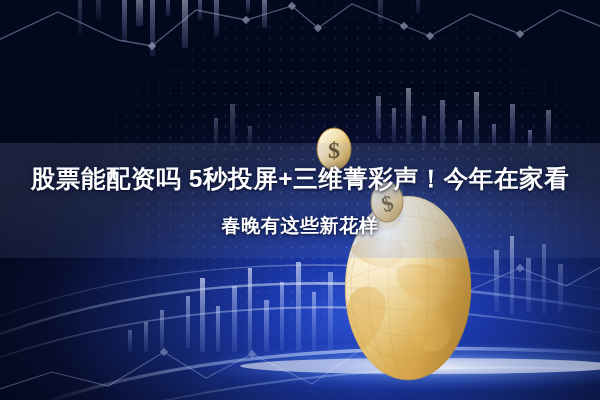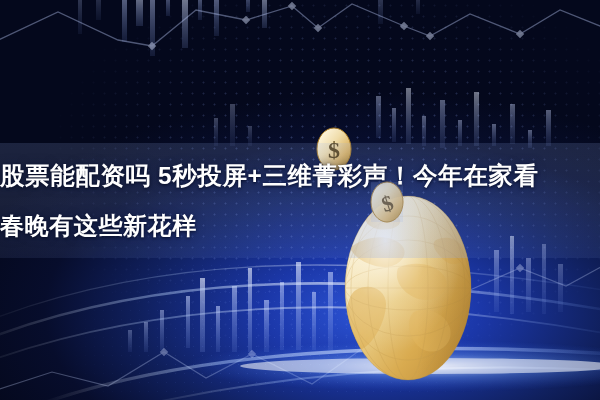--- a/index.html
+++ b/index.html
@@ -33,34 +33,34 @@
     opacity:.6;
   }
   svg.layer{overflow:visible;}
   
   #headline-band{
     position:absolute;left:0;right:0;top:143px;height:115px;
     background:linear-gradient(180deg, rgba(150,175,235,.17) 0%, rgba(150,175,235,.15) 55%, rgba(140,165,225,.10) 100%);
   }
   #headline{
     position:absolute;left:0;right:0;top:143px;height:115px;
-    display:flex;flex-direction:column;justify-content:center;
+    display:flex;flex-direction:column;align-items:center;justify-content:center;
     gap:20px;
   }
   .hl-line{
     color:#ffffff;
     font-size:25px;
     font-weight:bold;
     letter-spacing:.6px;
     line-height:1.22;
     text-shadow:0 1px 3px rgba(3,8,30,.85), 0 0 10px rgba(10,20,60,.55);
     white-space:nowrap;
   }
   #line-1{font-size:24.5px;}
-  #line-2{font-size:24px;}
+  #line-2{font-size:19px;}
 </style>
 </head>
 <body>
 
 <div id="stage">
 
   <div class="layer" id="bg-base"></div>
 
   <div class="layer" id="dot-grid"></div>
   <div class="layer" id="dot-grid-2"></div>

